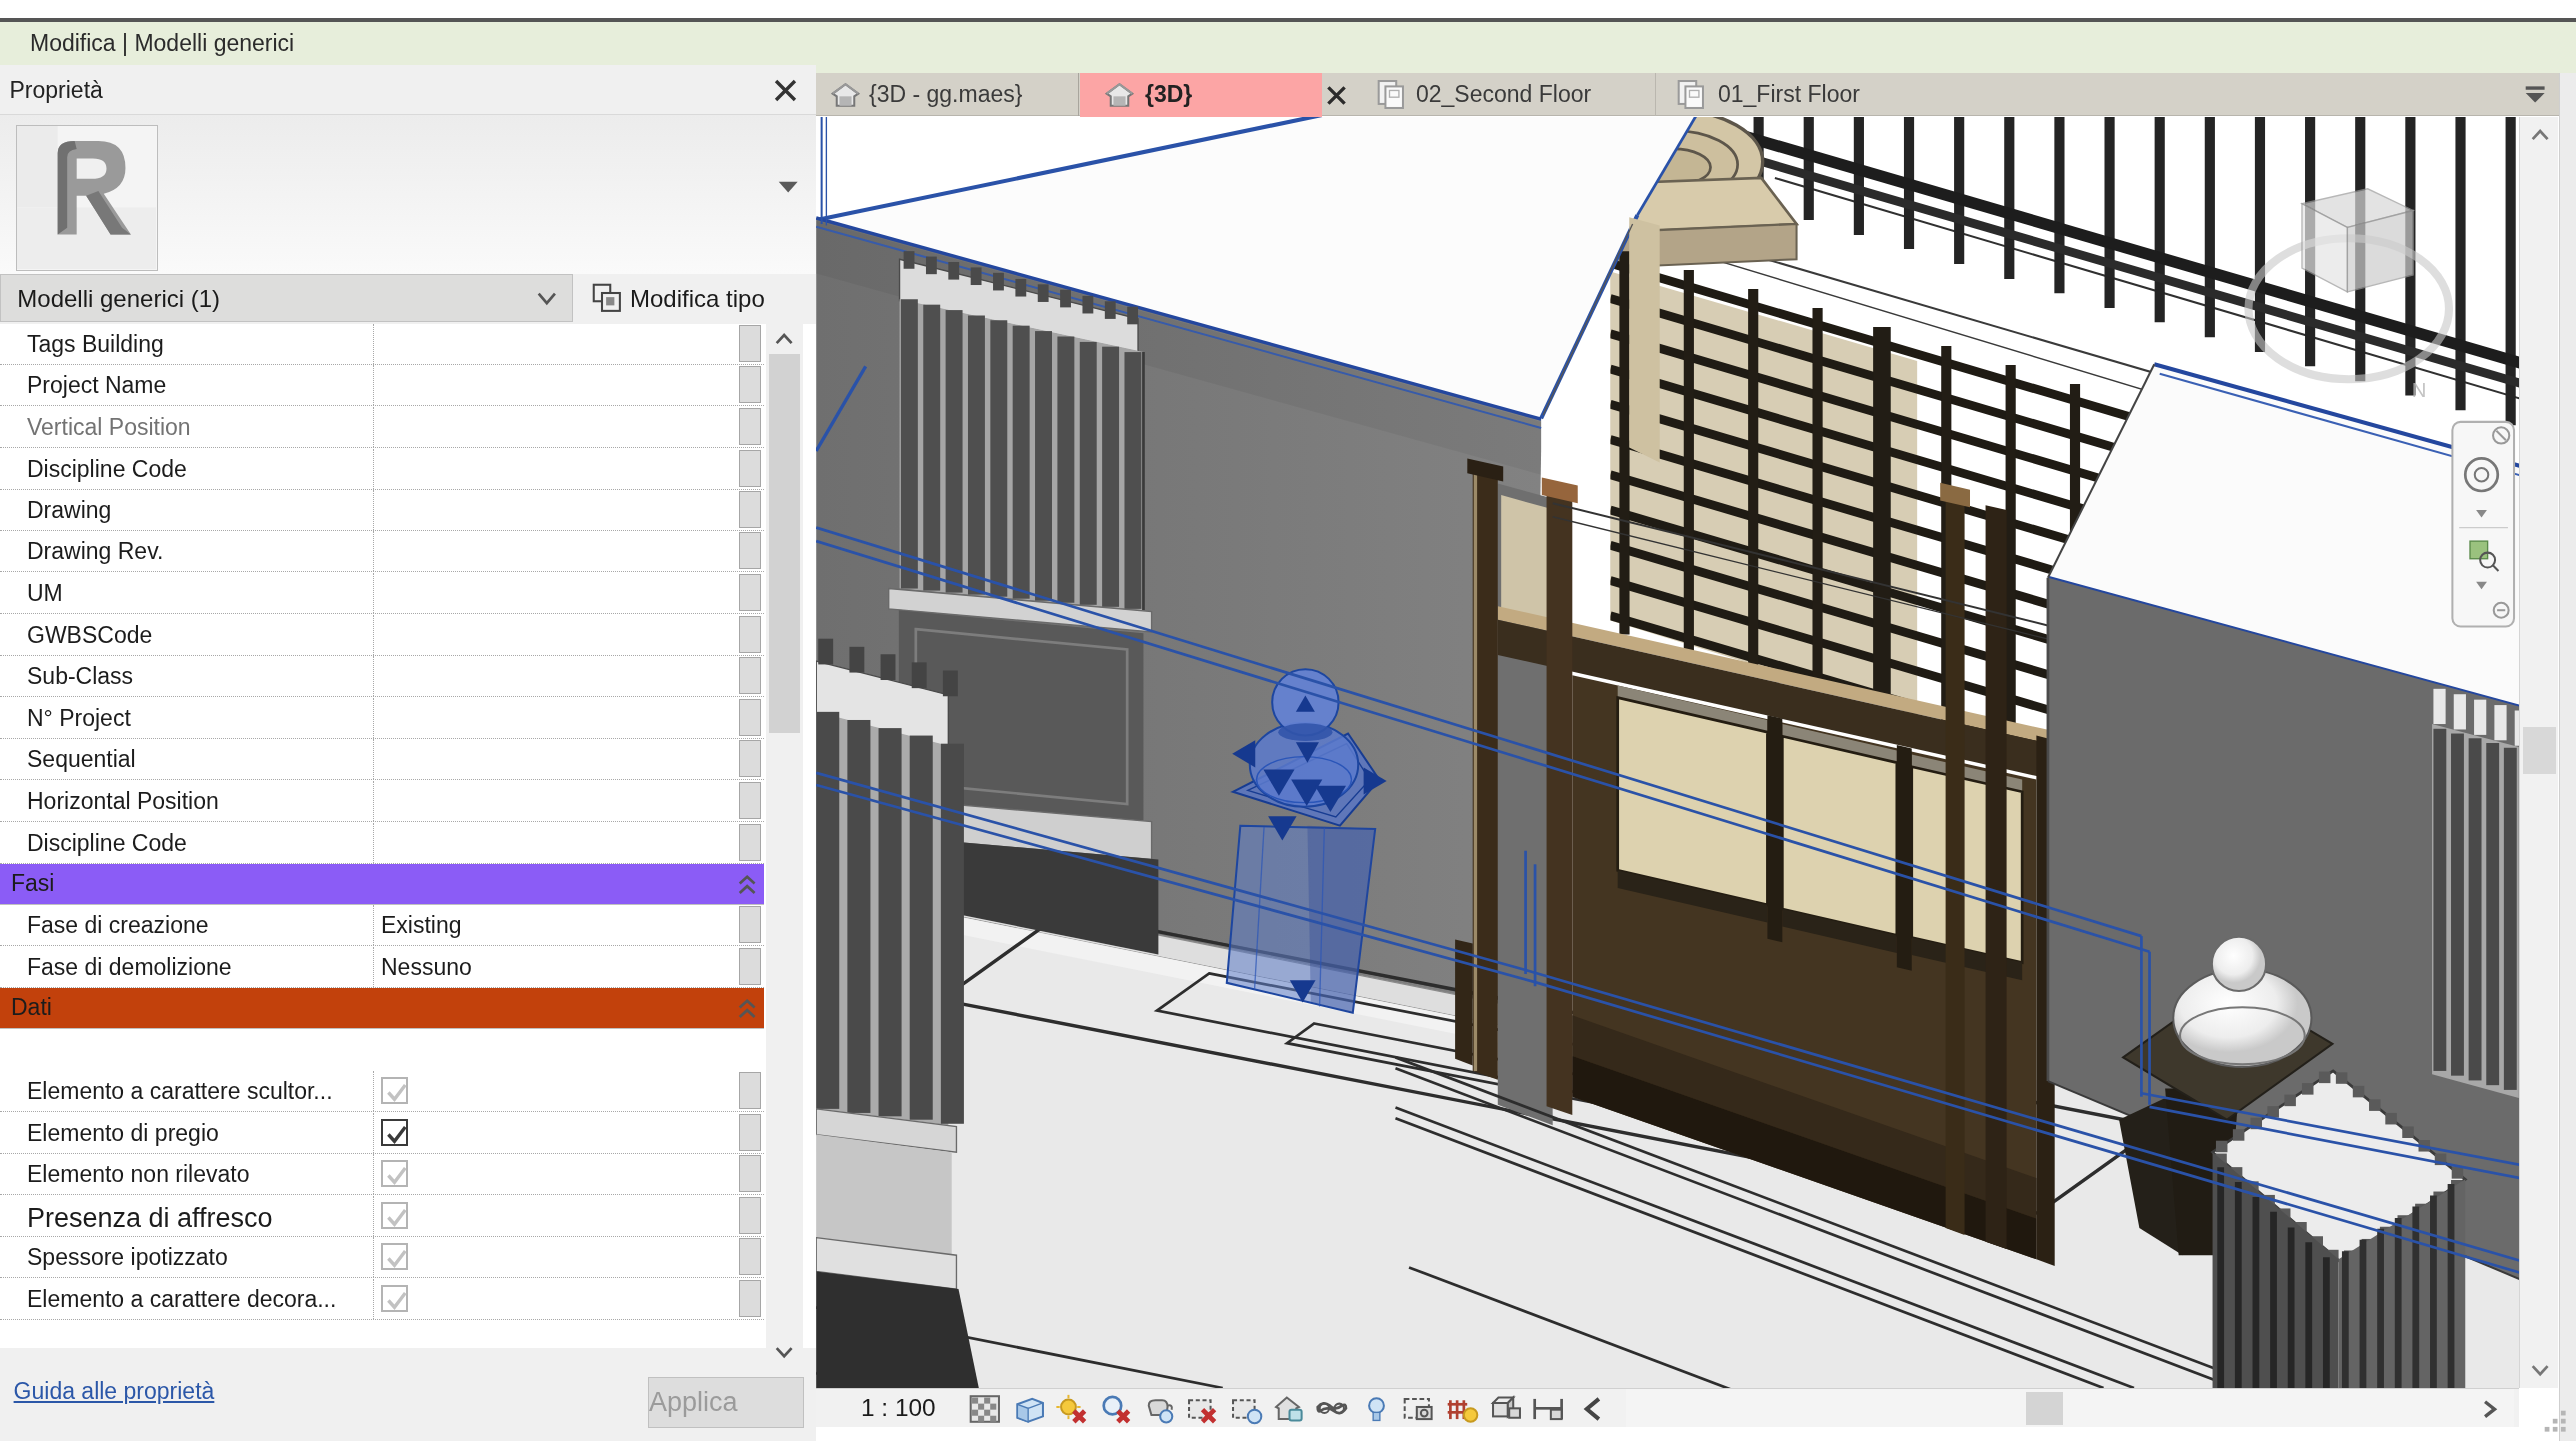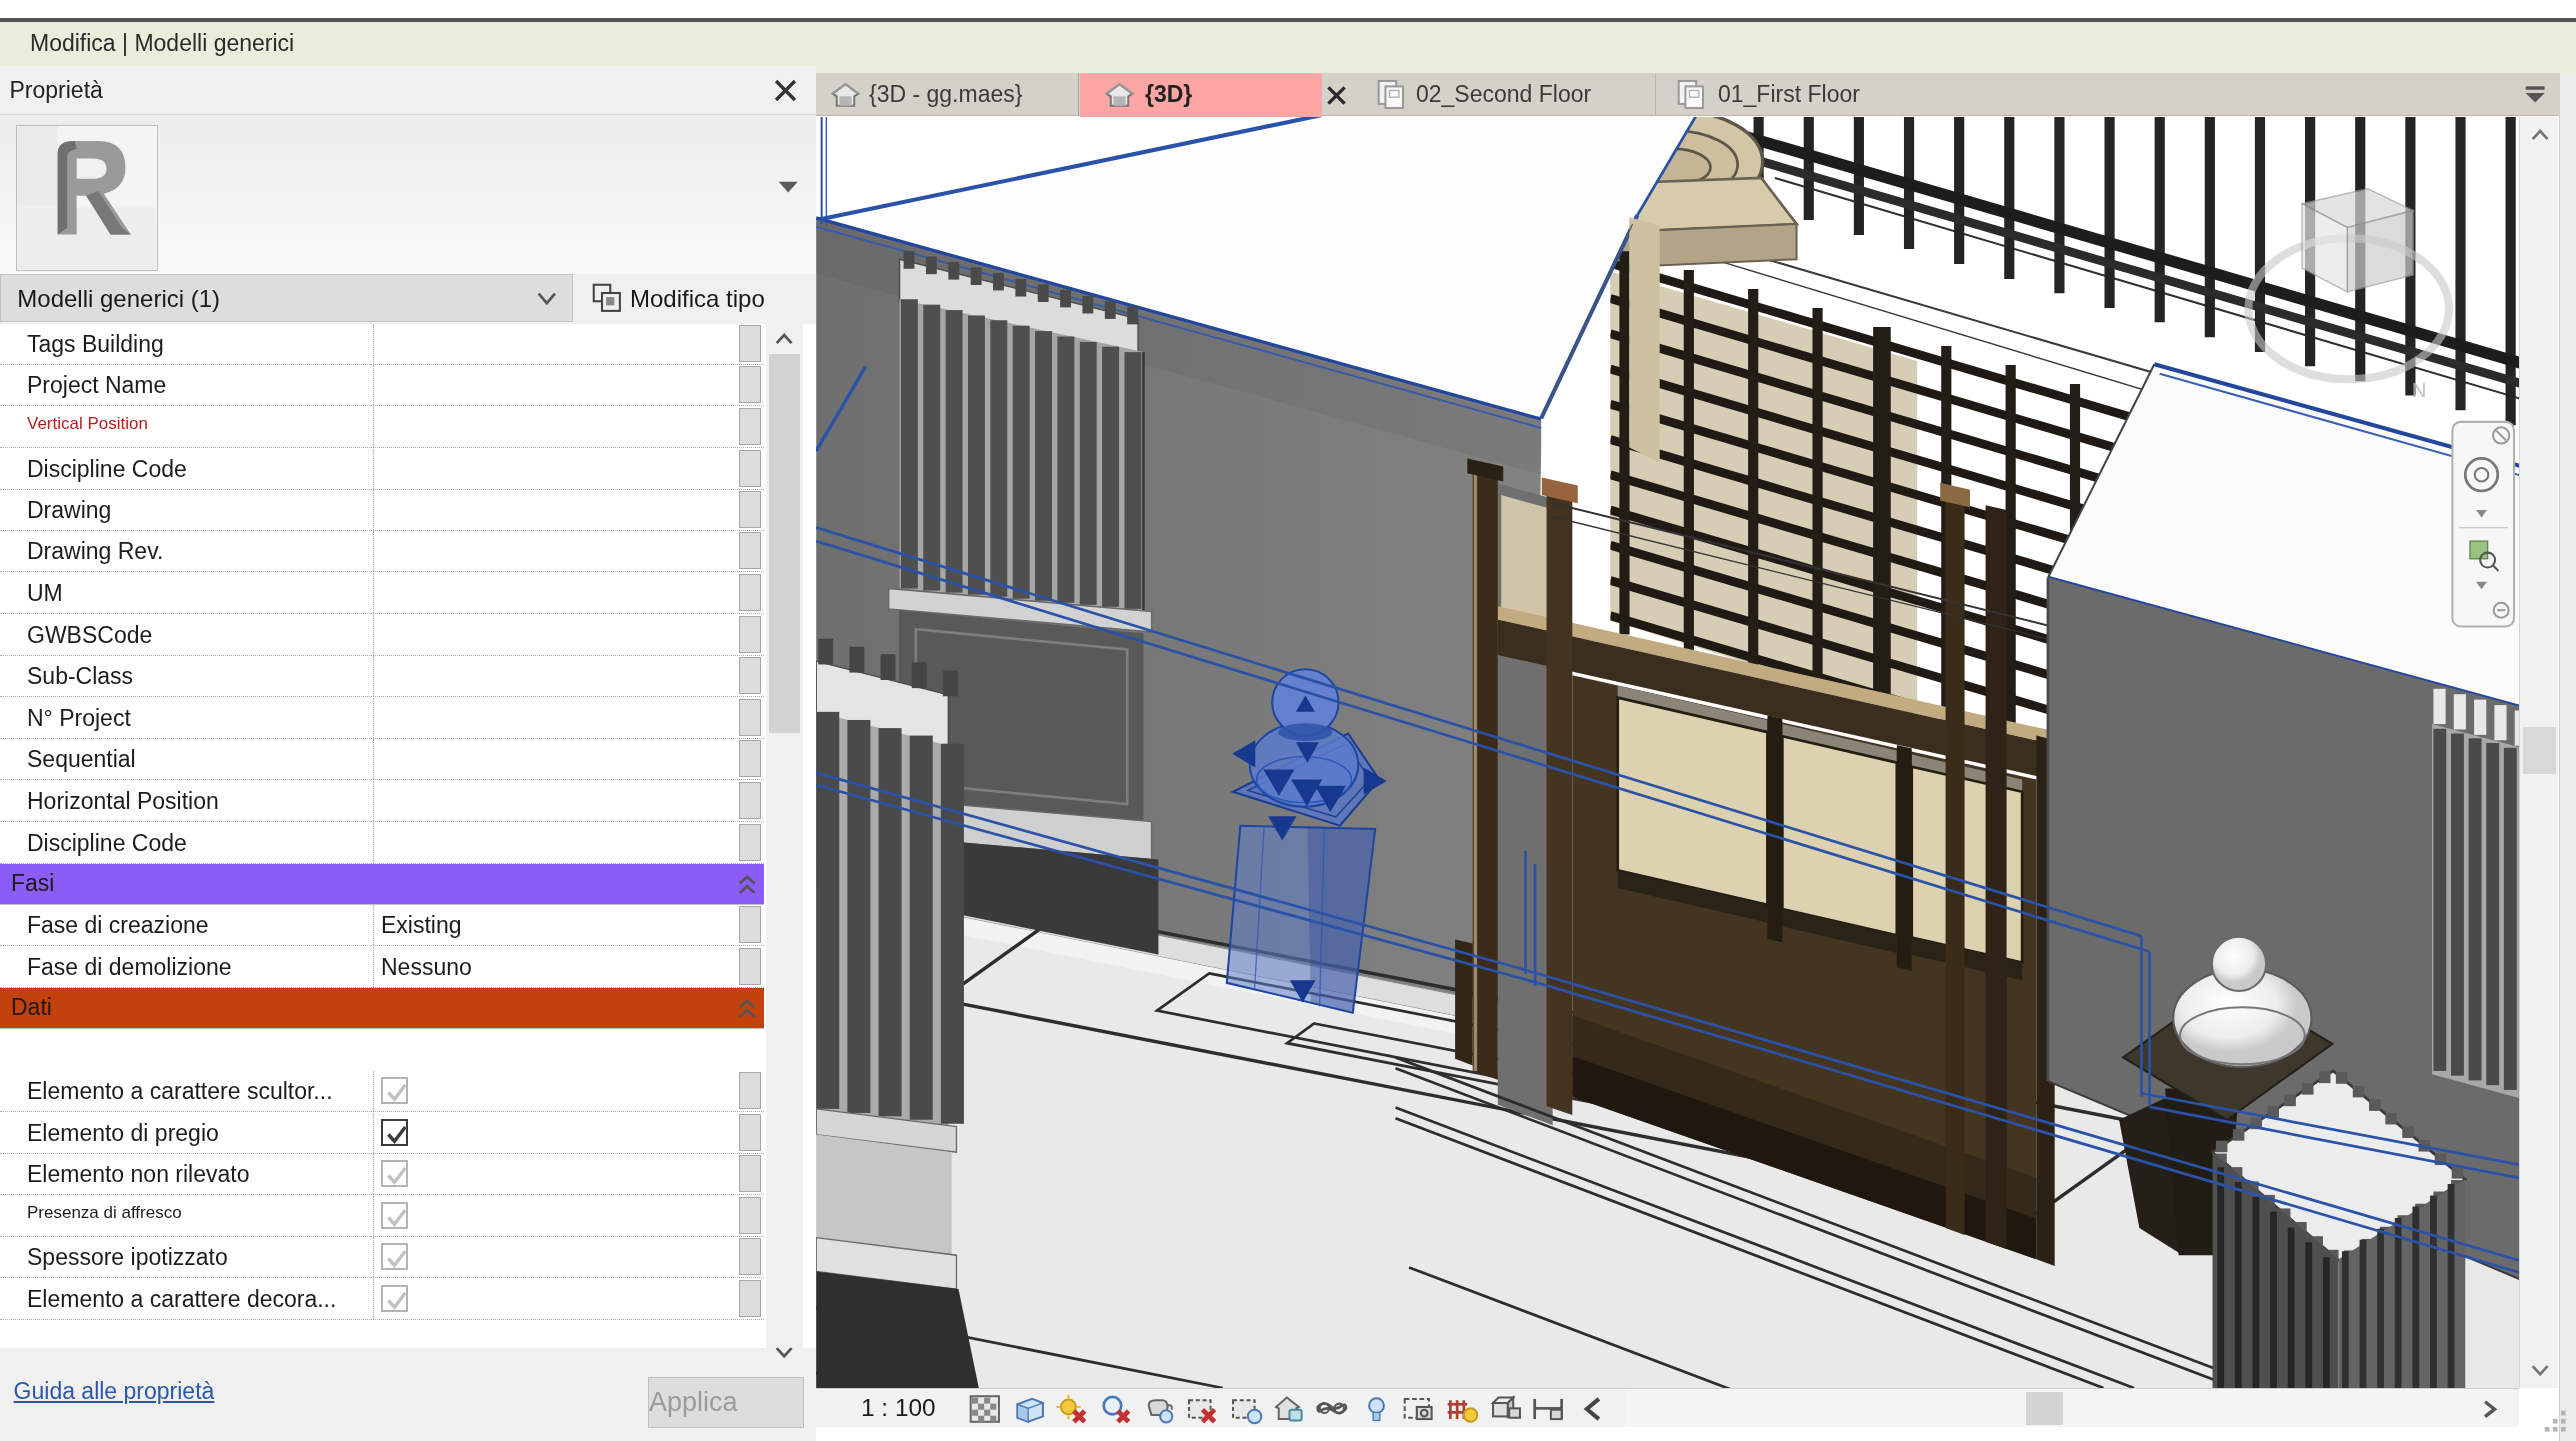--- a/index.html
+++ b/index.html
@@ -51,21 +51,21 @@
         <div style="position:absolute;left:27px;top:6.8px;font-size:23px;color:#1c1c1c;white-space:nowrap">Tags Building</div>
         <div style="position:absolute;left:373px;top:0;width:0;height:100%;border-left:1.4px dotted #a8a8a8"></div>
         <div style="position:absolute;left:739px;top:1.4px;width:22.4px;height:37px;background:#dcdcdc;border:1.4px solid #a6a6a6"></div>
       </div>
       <div style="position:absolute;left:0;top:41px;width:764px;height:41px;border-bottom:1.4px dotted #a8a8a8">
         <div style="position:absolute;left:27px;top:6.8px;font-size:23px;color:#1c1c1c;white-space:nowrap">Project Name</div>
         <div style="position:absolute;left:373px;top:0;width:0;height:100%;border-left:1.4px dotted #a8a8a8"></div>
         <div style="position:absolute;left:739px;top:1.4px;width:22.4px;height:37px;background:#dcdcdc;border:1.4px solid #a6a6a6"></div>
       </div>
       <div style="position:absolute;left:0;top:83px;width:764px;height:41px;border-bottom:1.4px dotted #a8a8a8">
-        <div style="position:absolute;left:27px;top:6.8px;font-size:17px;color:#b91c1c;white-space:nowrap">Vertical Position</div>
+        <div style="position:absolute;left:27px;top:6.8px;font-size:23px;color:#737373;white-space:nowrap">Vertical Position</div>
         <div style="position:absolute;left:373px;top:0;width:0;height:100%;border-left:1.4px dotted #a8a8a8"></div>
         <div style="position:absolute;left:739px;top:1.4px;width:22.4px;height:37px;background:#dcdcdc;border:1.4px solid #a6a6a6"></div>
       </div>
       <div style="position:absolute;left:0;top:125px;width:764px;height:41px;border-bottom:1.4px dotted #a8a8a8">
         <div style="position:absolute;left:27px;top:6.8px;font-size:23px;color:#1c1c1c;white-space:nowrap">Discipline Code</div>
         <div style="position:absolute;left:373px;top:0;width:0;height:100%;border-left:1.4px dotted #a8a8a8"></div>
         <div style="position:absolute;left:739px;top:1.4px;width:22.4px;height:37px;background:#dcdcdc;border:1.4px solid #a6a6a6"></div>
       </div>
       <div style="position:absolute;left:0;top:166px;width:764px;height:41px;border-bottom:1.4px dotted #a8a8a8">
         <div style="position:absolute;left:27px;top:6.8px;font-size:23px;color:#1c1c1c;white-space:nowrap">Drawing</div>
@@ -154,21 +154,21 @@
       </div>
       <div style="position:absolute;left:0;top:830px;width:764px;height:41px;border-bottom:1.4px dotted #a8a8a8">
         <div style="position:absolute;left:27px;top:6.8px;font-size:23px;color:#1c1c1c;white-space:nowrap">Elemento non rilevato</div>
         <div style="position:absolute;left:373px;top:0;width:0;height:100%;border-left:1.4px dotted #a8a8a8"></div>
         <div style="position:absolute;left:381px;top:6.1px;width:27px;height:27px;border:2px solid #b4b4b4"><svg width="27" height="27" viewBox="0 0 40 40">
             <path d="M8 20 L17 30 L33 9" stroke="#c2c2c2" stroke-width="5" fill="none"></path>
           </svg></div>
         <div style="position:absolute;left:739px;top:1.4px;width:22.4px;height:37px;background:#dcdcdc;border:1.4px solid #a6a6a6"></div>
       </div>
       <div style="position:absolute;left:0;top:872px;width:764px;height:41px;border-bottom:1.4px dotted #a8a8a8">
-        <div style="position:absolute;left:27px;top:6.8px;font-size:17px;color:#1c1c1c;white-space:nowrap">Presenza di affresco</div>
+        <div style="position:absolute;left:27px;top:6.8px;font-size:27px;color:#1c1c1c;white-space:nowrap">Presenza di affresco</div>
         <div style="position:absolute;left:373px;top:0;width:0;height:100%;border-left:1.4px dotted #a8a8a8"></div>
         <div style="position:absolute;left:381px;top:6.1px;width:27px;height:27px;border:2px solid #b4b4b4"><svg width="27" height="27" viewBox="0 0 40 40">
             <path d="M8 20 L17 30 L33 9" stroke="#c2c2c2" stroke-width="5" fill="none"></path>
           </svg></div>
         <div style="position:absolute;left:739px;top:1.4px;width:22.4px;height:37px;background:#dcdcdc;border:1.4px solid #a6a6a6"></div>
       </div>
       <div style="position:absolute;left:0;top:913px;width:764px;height:41px;border-bottom:1.4px dotted #a8a8a8">
         <div style="position:absolute;left:27px;top:6.8px;font-size:23px;color:#1c1c1c;white-space:nowrap">Spessore ipotizzato</div>
         <div style="position:absolute;left:373px;top:0;width:0;height:100%;border-left:1.4px dotted #a8a8a8"></div>
         <div style="position:absolute;left:381px;top:6.1px;width:27px;height:27px;border:2px solid #b4b4b4"><svg width="27" height="27" viewBox="0 0 40 40">

